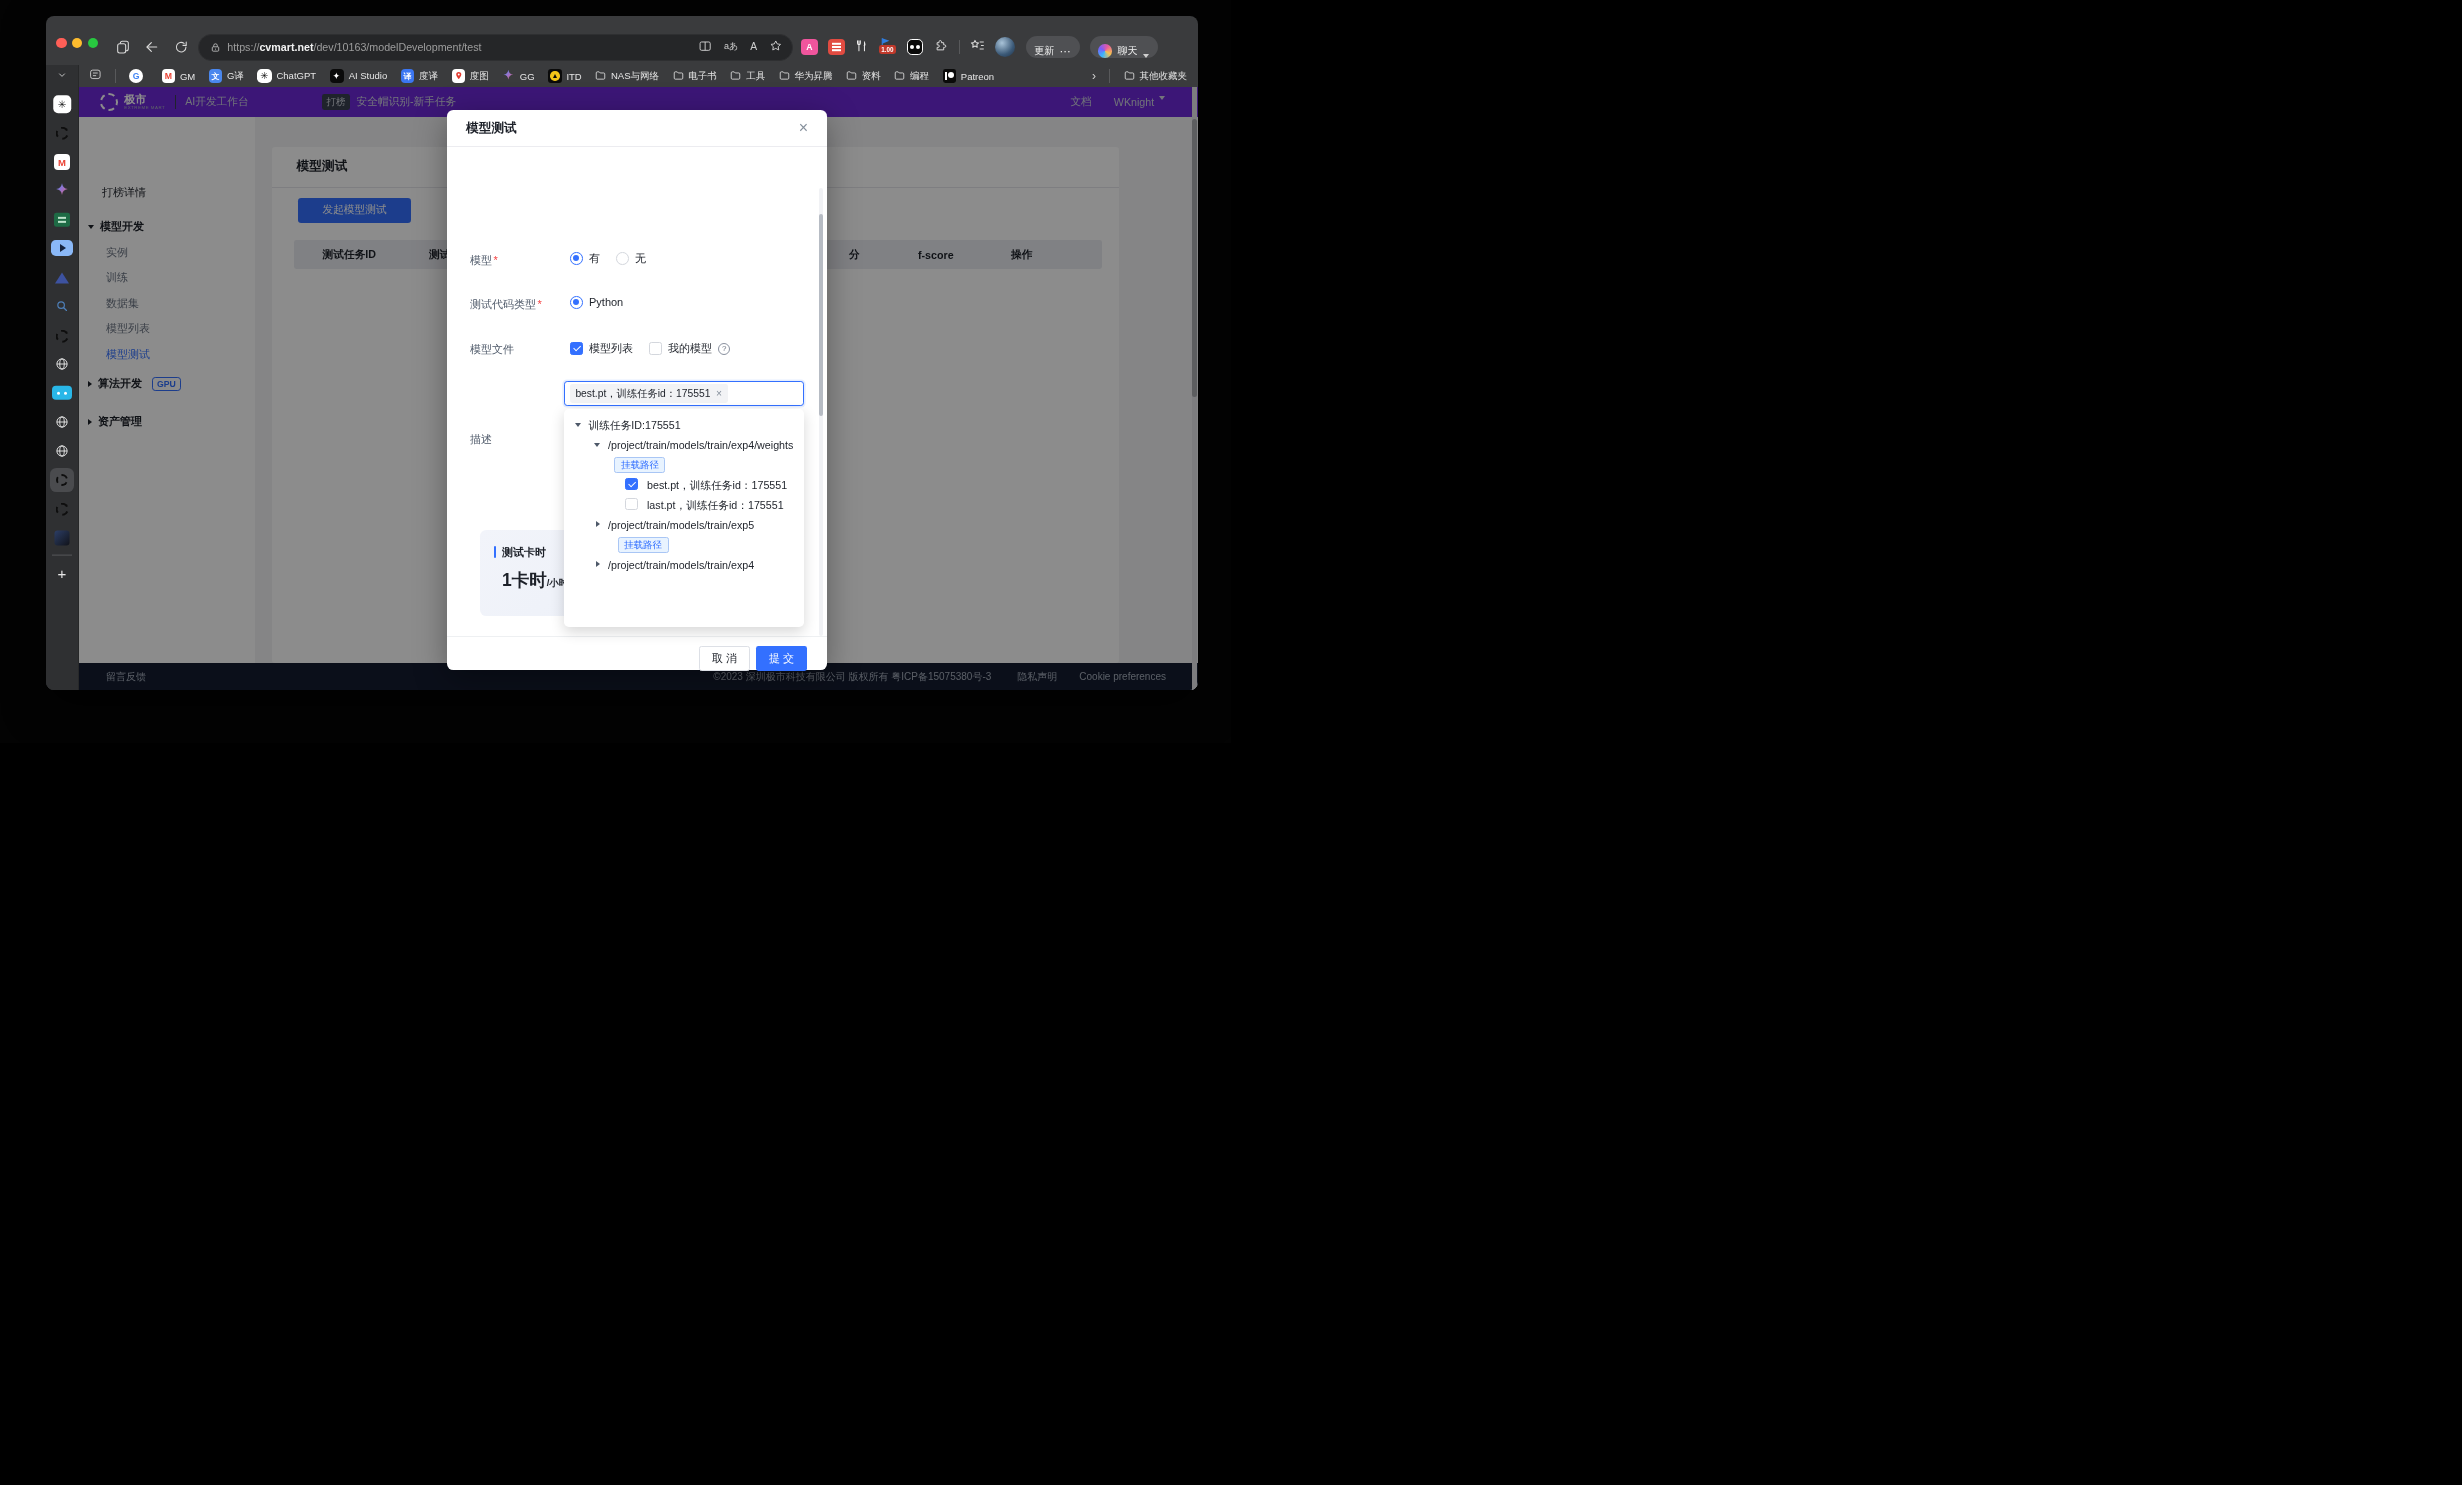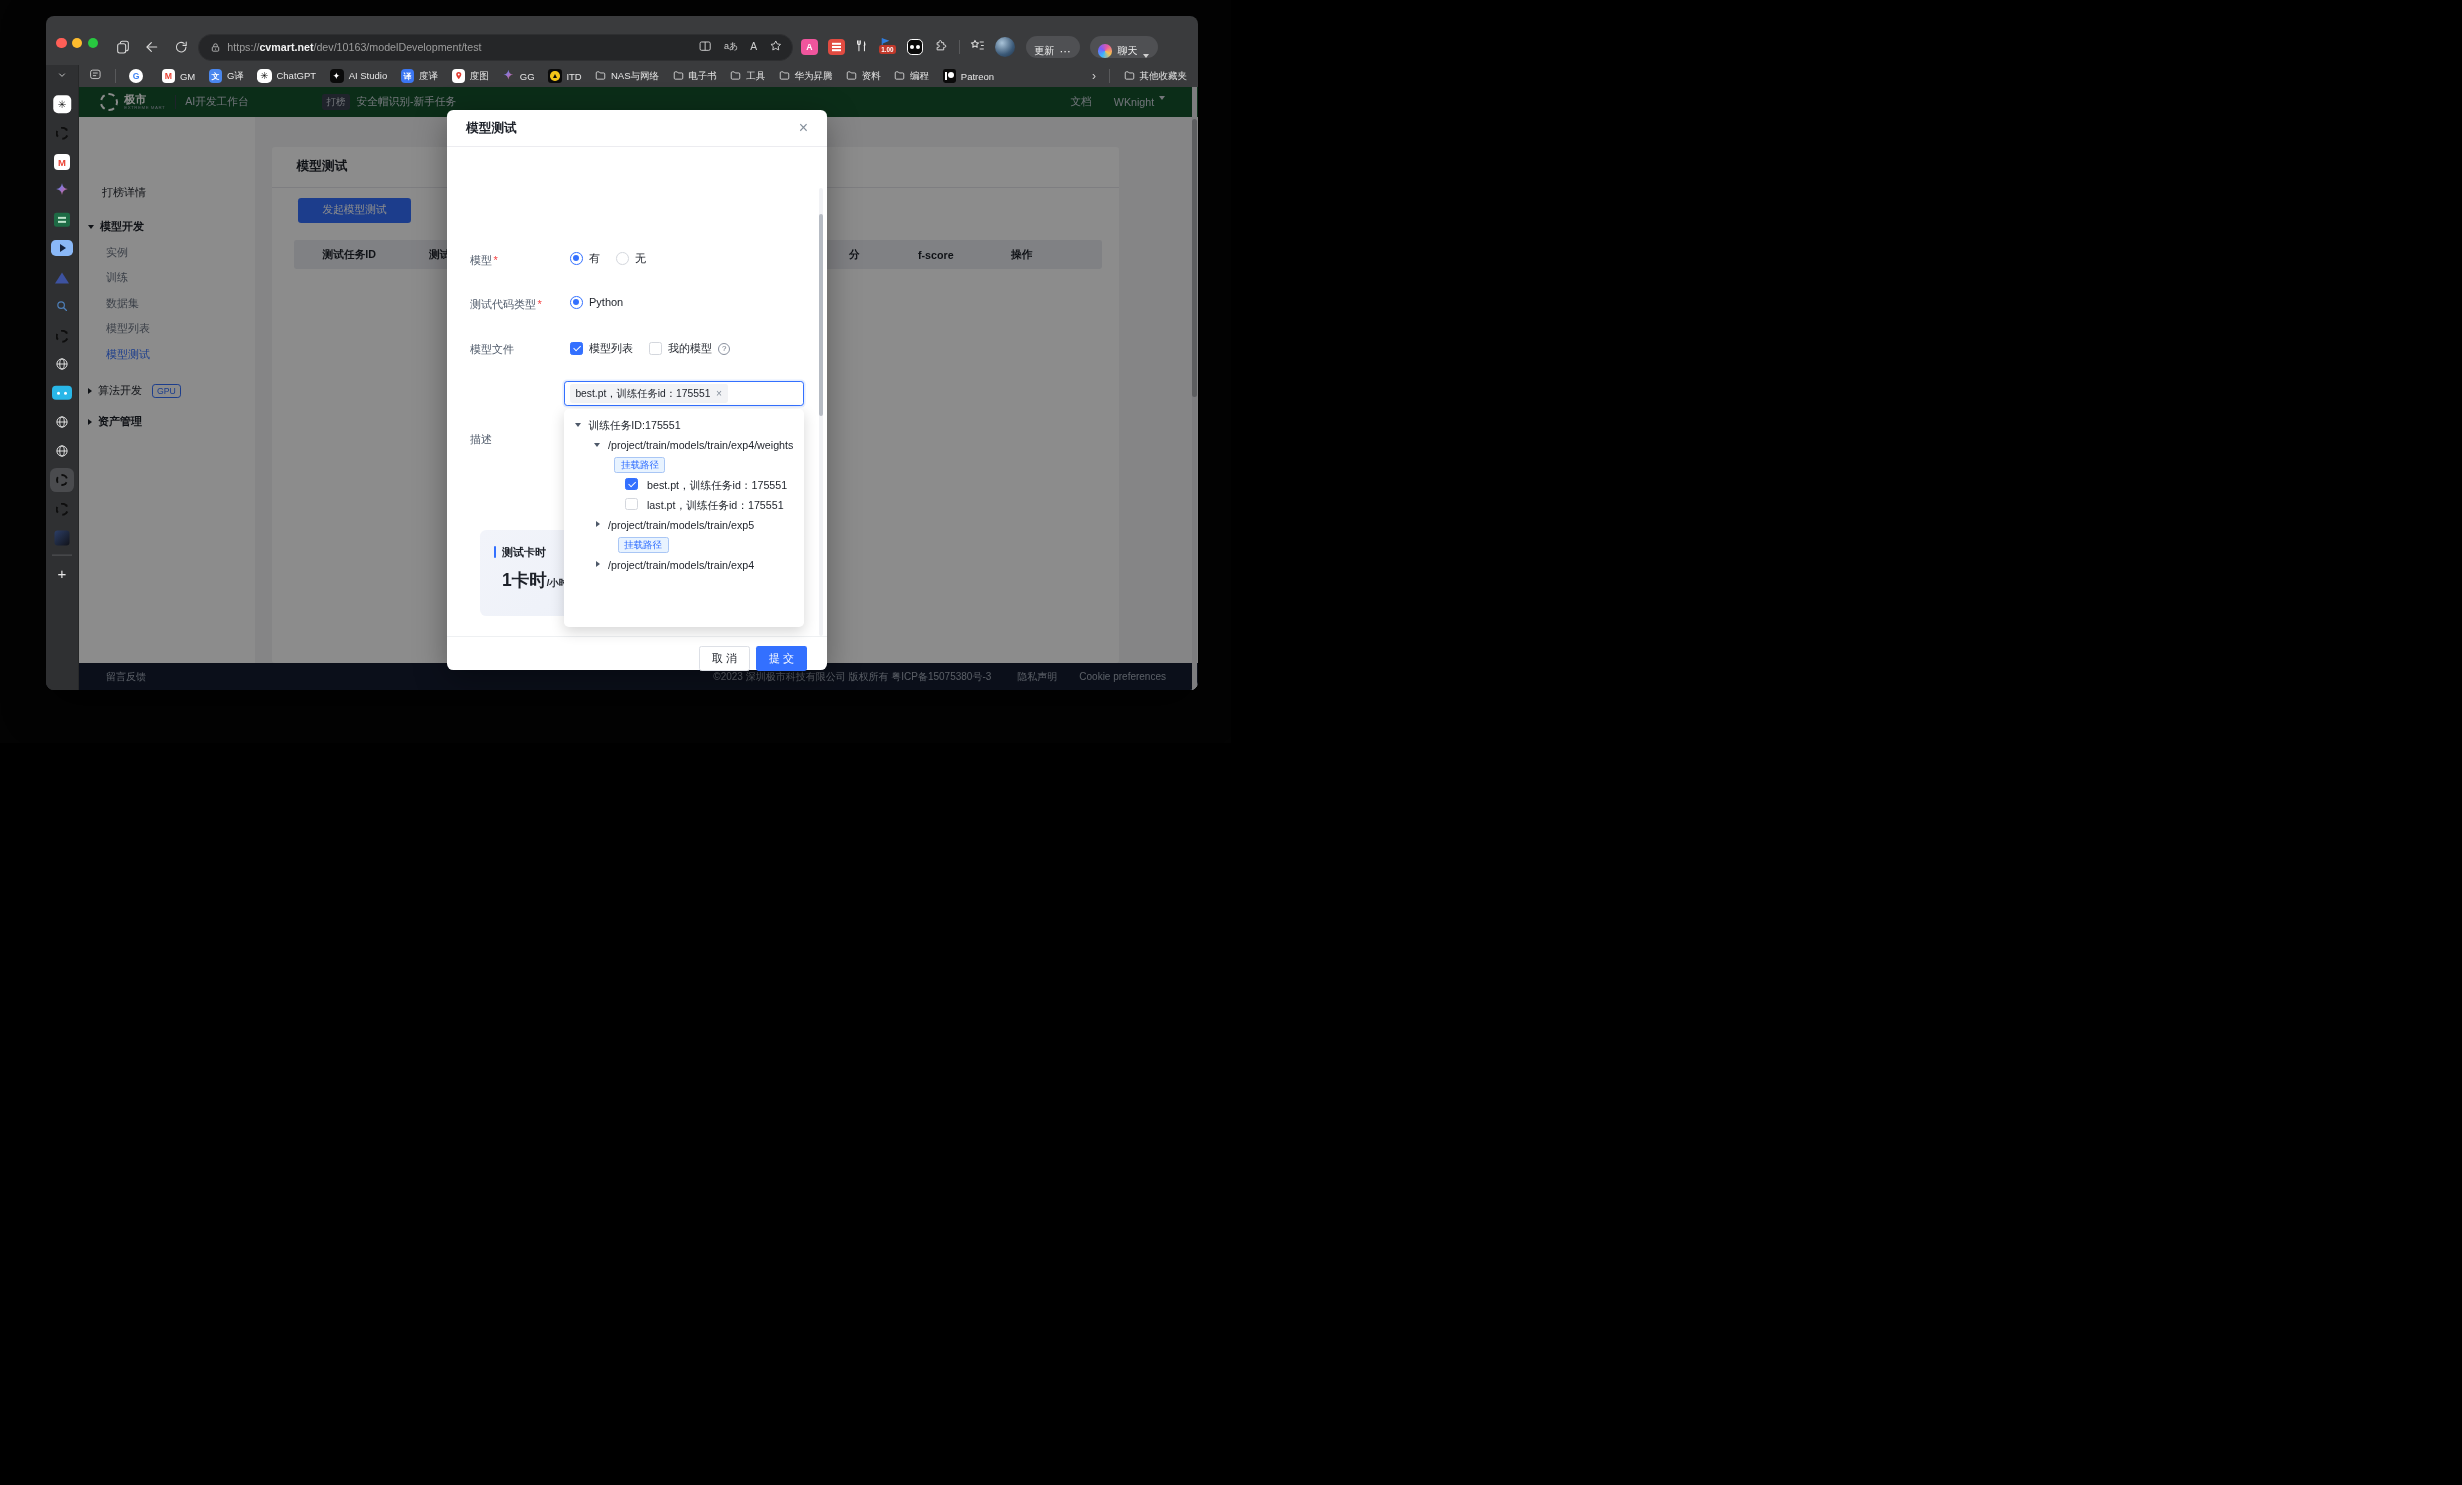--- a/index.html
+++ b/index.html
@@ -22,21 +22,21 @@
   
   .bmbar{position:absolute;left:33px;top:49px;right:0;height:22px;display:flex;align-items:center;gap:13.5px;padding:0 11px 0 9.5px;background:#3a3b3d}
   .bm{display:flex;align-items:center;gap:4.8px;color:#e6e6e6;font-size:9.5px;white-space:nowrap}
   .flex1{flex:1}
   
   .side{position:absolute;left:0;top:49px;width:33px;height:625px;background:#2f3032;border-right:0.8px solid #272829}
   .sico{position:absolute;left:50%;transform:translate(-50%,-50%);display:flex;align-items:center;justify-content:center}
   .spiral{border:2px dashed #0e0e0e;border-radius:50%;width:12.7px;height:12.7px;display:inline-block}
   
   .page{position:absolute;left:33px;top:71px;width:1119px;height:603px;background:#f2f3f5;overflow:hidden}
-  .apphdr{position:absolute;left:0;top:0;width:100%;height:30px;background:#14532d;display:flex;align-items:center;color:#cdd2dc}
+  .apphdr{position:absolute;left:0;top:0;width:100%;height:30px;background:#6d28d9;display:flex;align-items:center;color:#cdd2dc}
   .pfoot{position:absolute;left:0;top:576px;width:100%;height:27px;background:#141d30;display:flex;align-items:center;color:#a6adbb;font-size:10px}
   .nav{position:absolute;left:0;top:30px;width:176px;height:592px;background:#fff}
   .navrow{position:absolute;left:0;width:100%;height:17.5px;display:flex;align-items:center;font-size:11px}
   .gpu{margin-left:10px;font-size:8.7px;color:#3370ff;border:0.8px solid #3370ff;border-radius:3.2px;padding:0 4px;line-height:12px}
   .card{position:absolute;left:193px;top:60px;width:847px;height:516px;background:#fff;border-radius:3.2px}
   .thead{position:absolute;left:22px;top:93px;width:808px;height:29px;background:#e9ebf0;border-radius:2.4px}
   .th{position:absolute;top:0;height:29px;display:flex;align-items:center;font-size:10.7px;color:#1d2129;font-weight:bold}
   .pagescroll-track{position:absolute;right:0.8px;top:0;width:5.6px;height:603px;background:#e3e4e7}
   .pagescroll-thumb{position:absolute;right:0.8px;top:32px;width:5.6px;height:278px;background:#a9abb0;border-radius:3.2px}
   .dim{position:absolute;left:33px;top:71px;width:1119px;height:603px;background:rgba(0,0,0,.45)}
@@ -394,21 +394,21 @@
           </div>
         <div class="navrow" style="top:178px;padding-left:27px;color:#6b7483">
             <span>数据集</span>
           </div>
         <div class="navrow" style="top:203px;padding-left:27px;color:#6b7483">
             <span>模型列表</span>
           </div>
         <div class="navrow" style="top:229px;padding-left:27px;color:#3370ff">
             <span>模型测试</span>
           </div>
-        <div class="navrow" style="top:265px;padding-left:8.7px;color:#1d2129;font-weight:normal">
+        <div class="navrow" style="top:258px;padding-left:8.7px;color:#1d2129;font-weight:bold">
             <span class="caret-rt" style="margin-right:6.3px"></span>
             <span>算法开发</span>
             <span class="gpu">GPU</span>
           </div>
         <div class="navrow" style="top:296px;padding-left:8.7px;color:#1d2129;font-weight:bold">
             <span class="caret-rt" style="margin-right:6.3px"></span>
             <span>资产管理</span>
           </div>
       </div>
 

